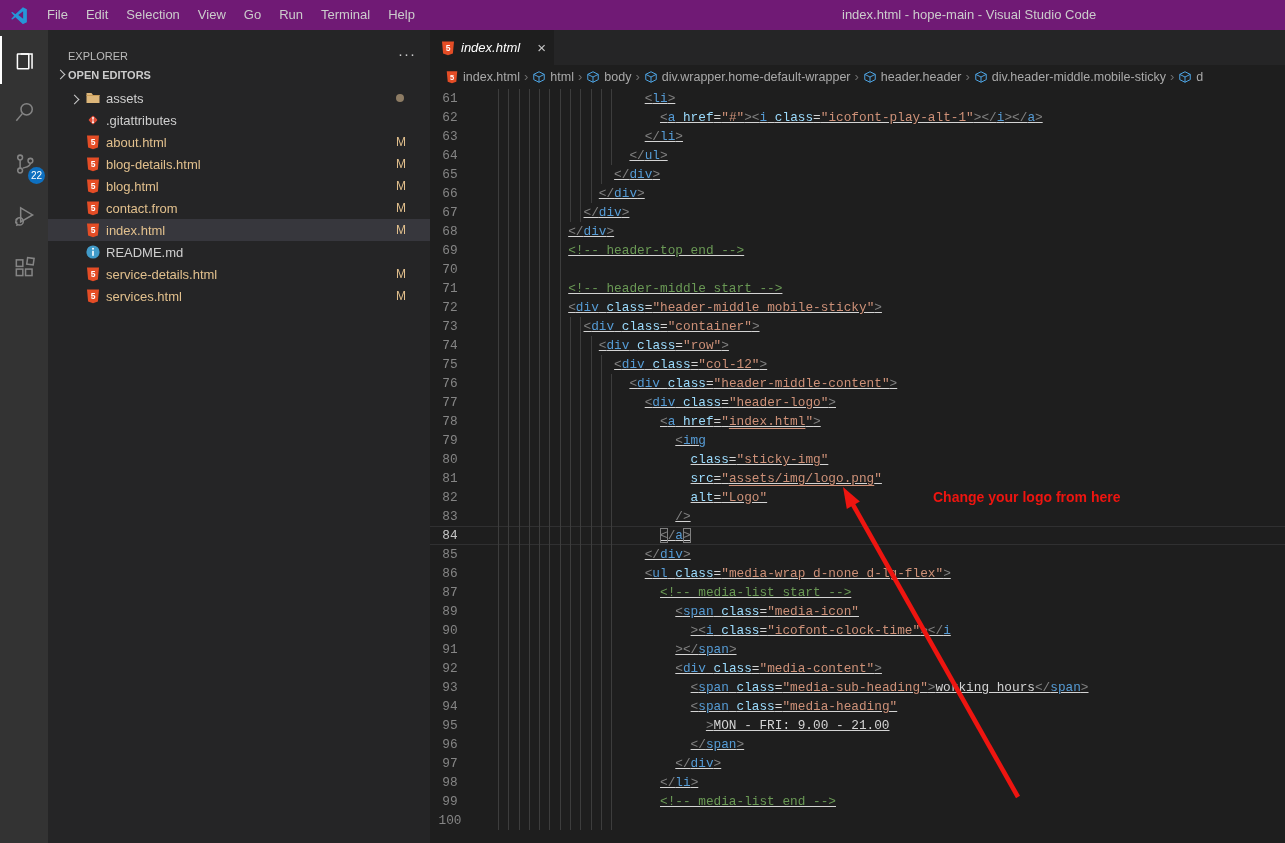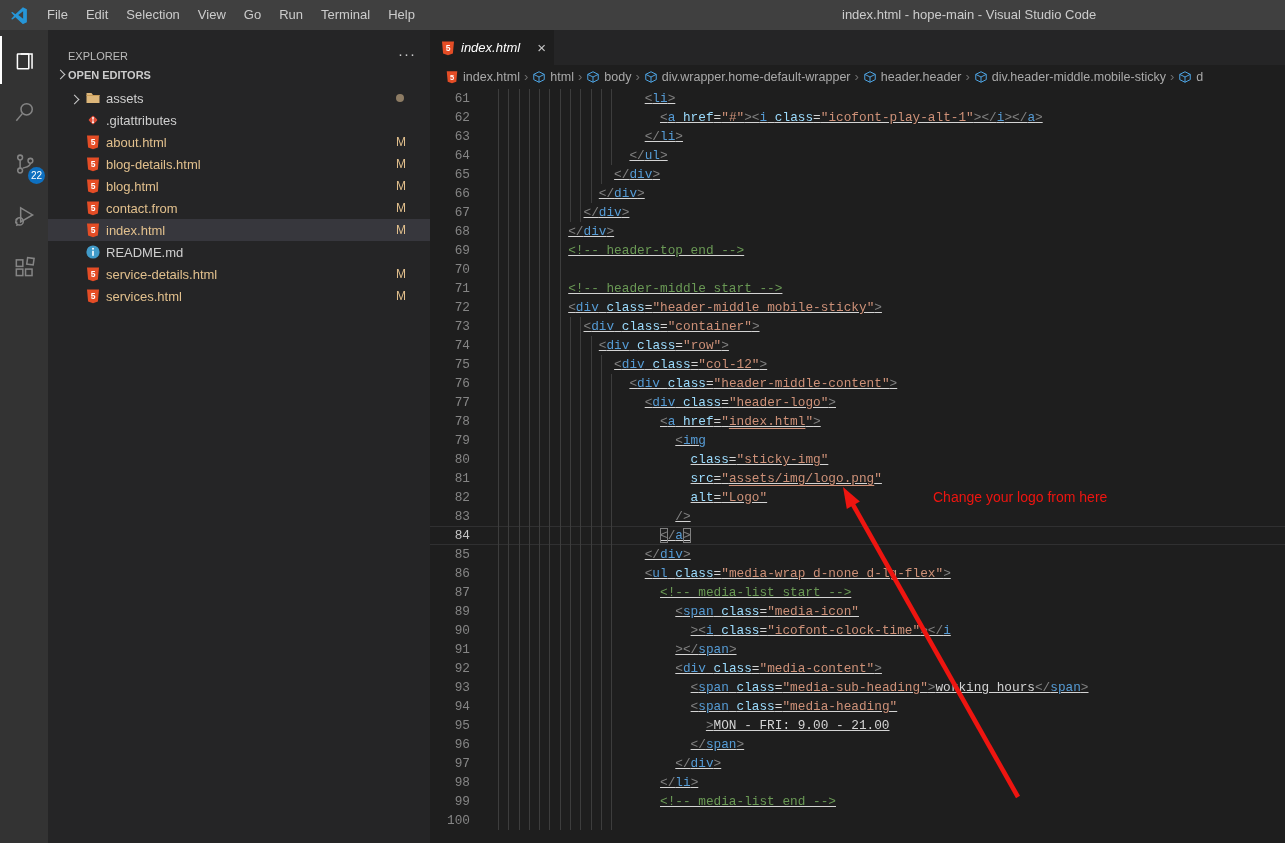--- a/index.html
+++ b/index.html
@@ -1,19 +1,19 @@
 <!DOCTYPE html>
 <html style="--red: #ee1510; --badge-blue: #0e70c0; --mod-gold: #e2c08d;"><head>
 <meta charset="utf-8">
 <style>
   html,body{margin:0;padding:0;background:#1e1e1e;width:1285px;height:843px;overflow:hidden;
     font-family:"Liberation Sans",sans-serif;-webkit-font-smoothing:antialiased;}
   *{box-sizing:border-box;}
   
-  .titlebar{height:30px;background:#404040;display:flex;align-items:center;position:relative;}
+  .titlebar{height:30px;background:#701a75;display:flex;align-items:center;position:relative;}
   .vscode-logo{width:18px;height:18px;margin:0 10px 0 10px;flex:none;}
   .menu-item{font-size:13px;color:#cccccc;padding:0 9px;line-height:30px;cursor:default;}
   .win-title{position:absolute;left:842px;top:0;line-height:30px;font-size:13px;color:#cccccc;white-space:nowrap;}
   
   .app{display:flex;height:813px;}
   
   .activitybar{width:48px;background:#333333;flex:none;display:flex;flex-direction:column;align-items:stretch;padding-top:6px;}
   .ab-item{height:48px;margin-bottom:4px;display:flex;align-items:center;justify-content:center;position:relative;border-left:2px solid transparent;}
   .ab-item.active{border-left:2px solid #ffffff;}
   .ab-item svg{width:26px;height:26px;stroke:#858585;fill:none;stroke-width:1.4;}
@@ -47,38 +47,38 @@
   .tab .tlabel{font-size:13px;color:#ffffff;font-style:italic;white-space:nowrap;}
   .tab .close{margin-left:auto;color:#c5c5c5;font-size:15px;line-height:15px;cursor:pointer;}
   .crumbs{height:23px;display:flex;align-items:center;padding-left:15px;font-size:12.5px;color:#a9a9a9;flex:none;white-space:nowrap;overflow:hidden;}
   .crumb{display:flex;align-items:center;gap:4px;cursor:pointer;}
   .crumb svg{width:14px;height:14px;flex:none;}
   .csep{color:#6e6e6e;padding:0 4px;font-size:13px;}
   
   .codewrap{flex:1;position:relative;overflow:hidden;padding-top:1px;
     font-family:"Liberation Mono","DejaVu Sans Mono",monospace;font-size:12.75px;line-height:19px;}
   .cl{display:flex;height:19px;position:relative;white-space:pre;}
-  .cl .ln{width:40px;flex:none;text-align:right;color:#858585;}
+  .cl .ln{width:40px;flex:none;text-align:center;color:#858585;}
   .cl .cc{margin-left:37px;position:relative;color:#d4d4d4;text-decoration:underline;}
   .cl .gl{position:absolute;left:68px;top:0;height:19px;
     background:repeating-linear-gradient(to right,#3d3d3d 0 1px,transparent 1px 10.3px);}
   .cl.cur{box-shadow:inset 0 1px 0 #303031,inset 0 -1px 0 #303031;}
   .cl.cur .ln{color:#c6c6c6;}
   .ind{display:inline-block;}
   .tk-p{color:#808080;}
   .tk-t{color:#569cd6;}
   .tk-a{color:#9cdcfe;}
   .tk-e{color:#d4d4d4;}
   .tk-s{color:#ce9178;}
   .tk-u{color:#ce9178;text-decoration:underline;text-underline-offset:3px;}
   .tk-x{color:#d4d4d4;}
   .tk-c{color:#6a9955;}
   .tk-b{color:#808080;outline:1px solid #7f7f7f;outline-offset:-1px;}
   
-  .note{position:absolute;left:933px;top:489px;color:var(--red);font-weight:normal;font-size:14px;z-index:6;}
+  .note{position:absolute;left:933px;top:489px;color:var(--red);font-weight:bold;font-size:14px;z-index:6;}
   .arrow-layer{position:absolute;left:0;top:0;width:1285px;height:843px;pointer-events:none;z-index:5;}
 </style>
 </head>
 <body>
 
 <div class="titlebar">
   <svg class="vscode-logo" viewBox="0 0 24 24">
     <path fill="#2696d8" d="M17.2 1.8 7.2 11 3.2 7.9 1.5 8.8l4 4.2-4 4.2 1.7.9 4-3.1 10 9.2 5.3-2.6V4.4L17.2 1.8zm.3 5.2v10L11 12l6.5-5z"></path>
   </svg>
   <div class="menubar" id="menubar" style="display: flex;">

